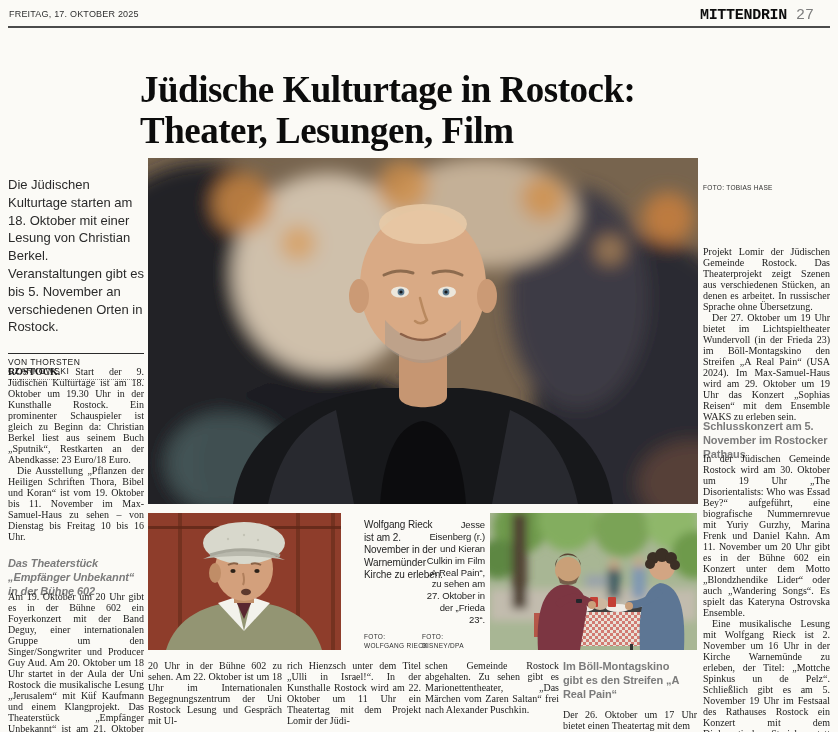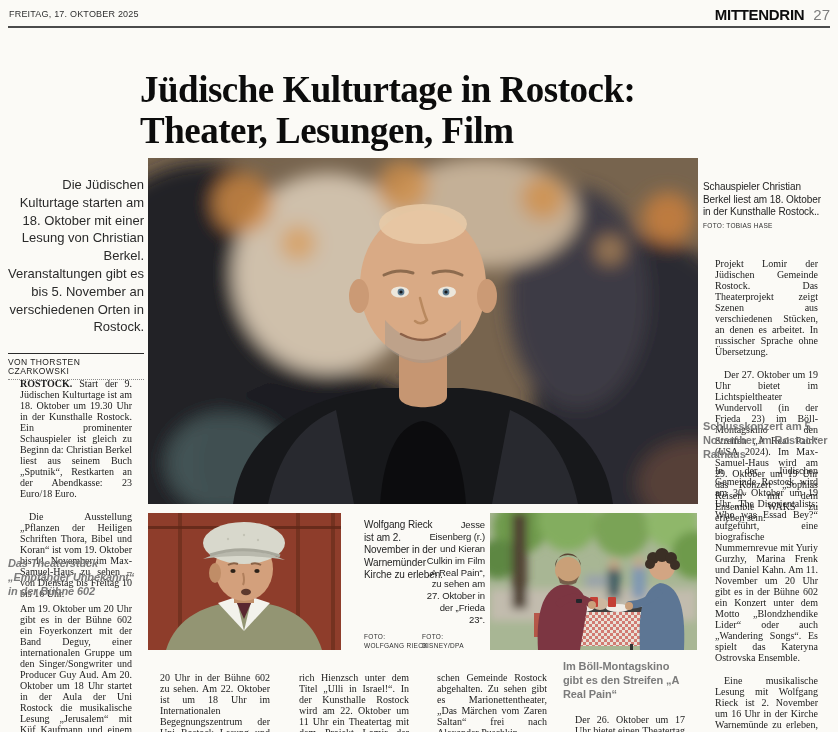--- a/index.html
+++ b/index.html
@@ -1,36 +1,36 @@
 <!DOCTYPE html>
 <html lang="de"><head>
 <meta charset="utf-8">
 <style>
   html,body{margin:0;padding:0;background:#e8e8e6;}
   .page{position:relative;width:838px;height:732px;background:#fbfaf6;overflow:hidden;
         font-family:"Liberation Serif",serif;color:#1b1b1b;margin:0 auto;}
   .abs{position:absolute;}
   
   .hdr-date{left:9px;top:10px;font:500 9px/1 "Liberation Sans",sans-serif;letter-spacing:.2px;color:#2f2f2f;text-align:center;}
-  .hdr-right{right:8px;top:6px;font-family:Liberation Sans, sans-serif;}
+  .hdr-right{right:24px;top:6px;font-family:Liberation Mono, monospace;}
   .hdr-brand{font-weight:700;font-size:15px;letter-spacing:-.3px;color:#0d0d0d;}
   .hdr-page{font-weight:400;font-size:15px;color:#7d7d7d;margin-left:9px;}
   .hdr-rule{left:8px;width:822px;top:26px;border-top:2px solid #4b4b4b;height:0;}
   
   .headline{left:140px;width:568px;top:44px;
             font-family:"Liberation Serif",serif;font-weight:700;font-size:37px;
             line-height:1.12;letter-spacing:-.5px;color:#0c0c0c;}
   
-  .teaser{left:8px;width:136px;top:176px;text-align:right;
+  .teaser{left:8px;width:136px;top:176px;text-align:left;
           font:400 13px/1.37 "Liberation Sans",sans-serif;color:#2a2a2a;}
   .byline{left:8px;width:136px;top:353px;border-top:1.5px solid #2a2a2a;border-bottom:1px dotted #8a8a8a;
           padding:4px 0 4px;font:400 8.5px/1 "Liberation Sans",sans-serif;letter-spacing:.4px;color:#1a1a1a;}
   .bodytext{font-family:"Liberation Serif",serif;font-size:10px;line-height:1.1;
             text-align:justify;color:#1b1b1b;hyphens:auto;}
-  .bodytext p{margin:12px;}
+  .bodytext p{margin:0;}
   .bodytext p.ind{text-indent:9px;}
   .lc-body1{left:8px;width:136px;top:366px;}
   .subhead{font:700 11px/1.27 "Liberation Sans",sans-serif;color:#7b7b7b;letter-spacing:-.1px;}
   .lc-subhead{left:8px;width:136px;top:557px;font-style:italic;}
   .lc-body2{left:8px;width:136px;top:591px;}
   
   .photo{overflow:hidden;background:#777;}
   .photo svg{display:block;width:100%;height:100%;}
   .ph-main{left:148px;top:158px;width:550px;height:346px;}
   .ph-rieck{left:148px;top:513px;width:193px;height:137px;}
@@ -122,21 +122,20 @@
         <circle cx="253" cy="134" r="1.6" fill="#16181a"></circle>
         <circle cx="298" cy="134" r="1.6" fill="#16181a"></circle>
         <path d="M272,140 q4,16 7,22 q-6,6 -12,1" stroke="#b9895f" stroke-width="2.5" fill="none" stroke-linecap="round"></path>
         <path d="M237,162 q38,42 76,0 l0,26 q-38,34 -76,0 Z" fill="#a39a90" opacity=".5"></path>
         <path d="M253,176 q22,12 44,0" stroke="#8c6148" stroke-width="2.5" fill="none" stroke-linecap="round"></path>
       </g>
     </svg>
   </div>
 
   <div class="abs cap rc-caption">
-    <span>Schauspieler Christian Berkel liest am 18. Oktober in der Kunsthalle Rostock..</span>
     <span class="credit" style="display:block">FOTO: TOBIAS HASE</span>
   </div>
 
   <div class="abs bodytext rc-body1">
     <p>Projekt Lomir der Jüdischen Gemeinde Rostock. Das Theaterprojekt zeigt Szenen aus verschiedenen Stücken, an denen es arbeitet. In russischer Sprache ohne Übersetzung.</p>
     <p class="ind">Der 27. Oktober um 19 Uhr bietet im Lichtspieltheater Wundervoll (in der Frieda 23) im Böll-Montagskino den Streifen „A Real Pain“ (USA 2024). Im Max-Samuel-Haus wird am 29. Oktober um 19 Uhr das Konzert „Sophias Reisen“ mit dem Ensemble WAKS zu erleben sein.</p>
   </div>
   <div class="abs subhead rc-subhead">Schlusskonzert am 5. November im Rostocker Rathaus</div>
   <div class="abs bodytext rc-body2">
     <p>In der Jüdischen Gemeinde Rostock wird am 30. Oktober um 19 Uhr „The Disorientalists: Who was Essad Bey?“ aufgeführt, eine biografische Nummernrevue mit Yuriy Gurzhy, Marina Frenk und Daniel Kahn. Am 11. November um 20 Uhr gibt es in der Bühne 602 ein Konzert unter dem Motto „Blondzhendike Lider“ oder auch „Wandering Songs“. Es spielt das Kateryna Ostrovska Ensemble.</p>

